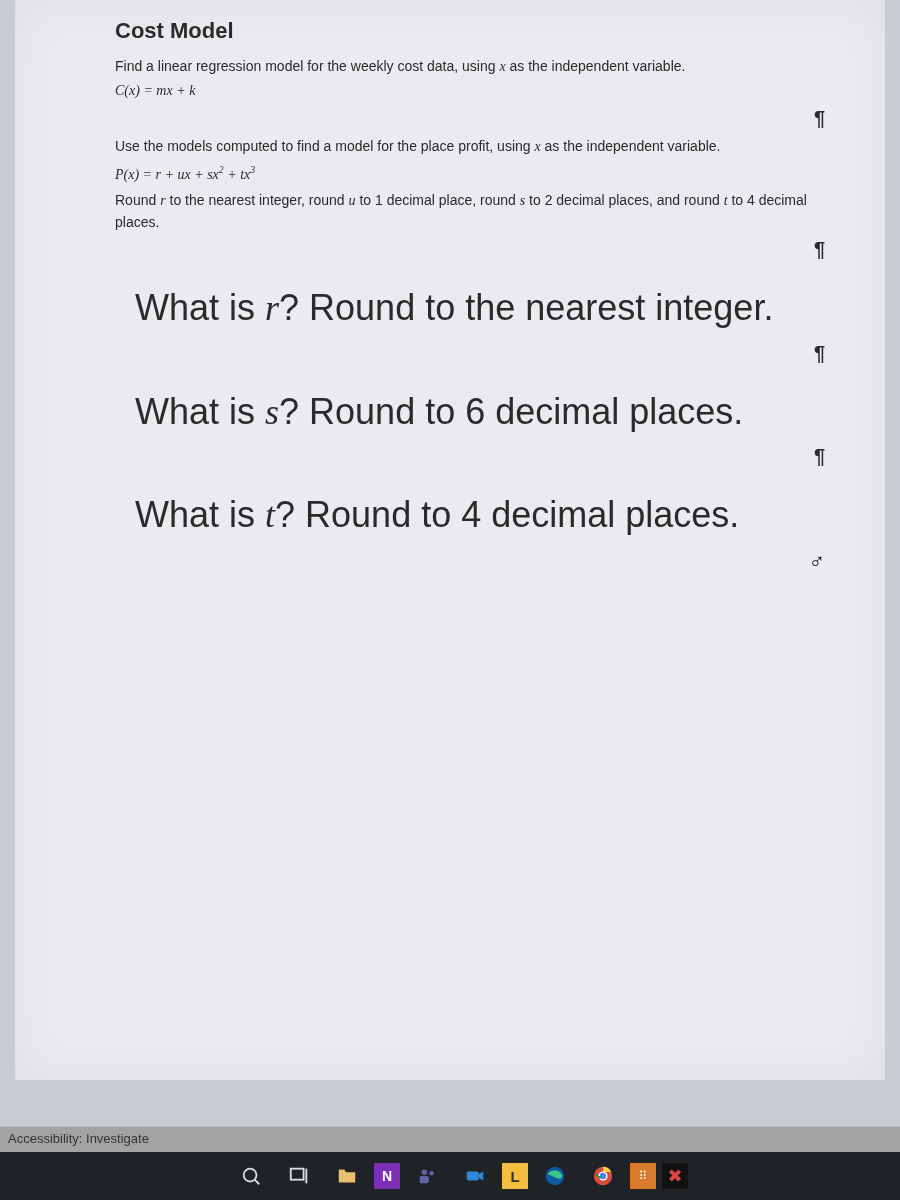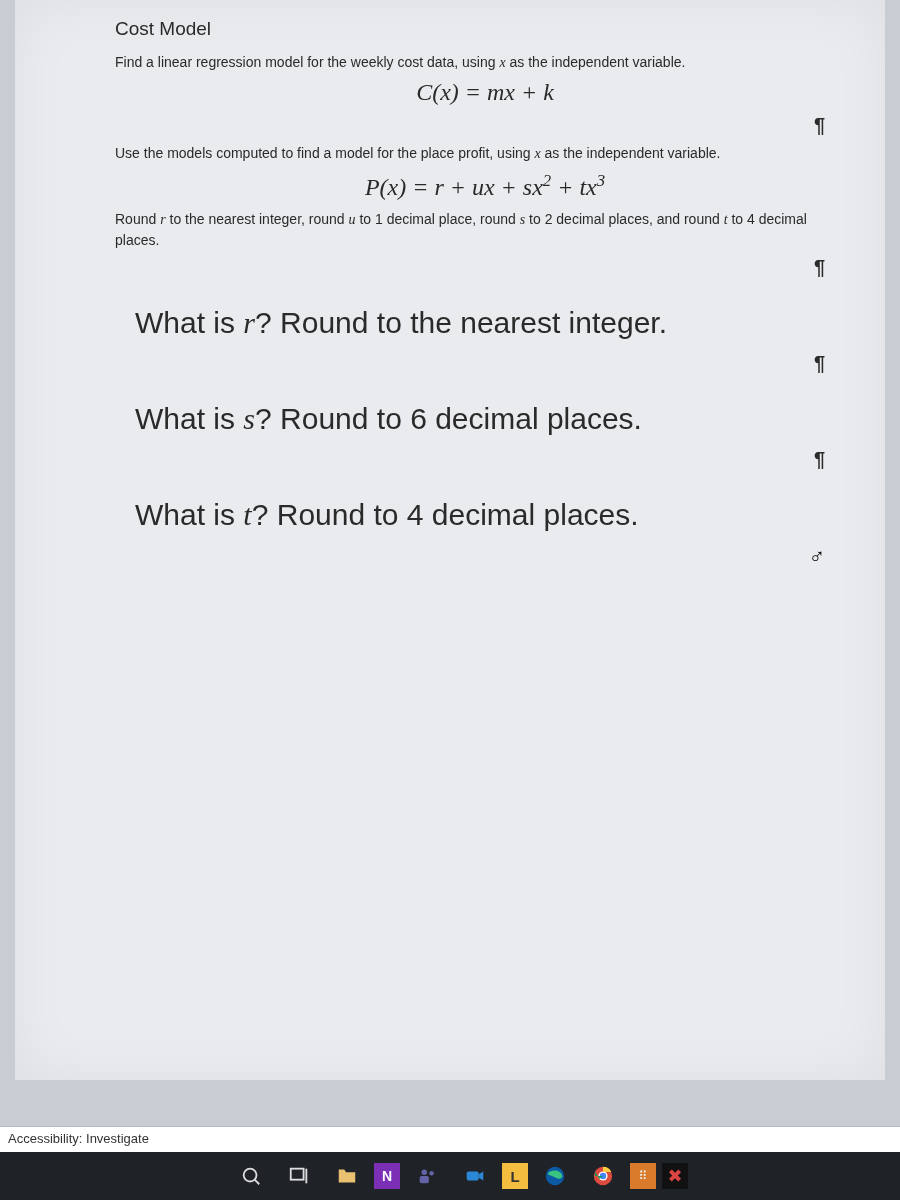--- a/index.html
+++ b/index.html
@@ -19,67 +19,66 @@
     margin: 0 0 0 15px;
     padding: 10px 0 20px 0;
     min-height: 1080px;
     position: relative;
     box-shadow: inset 0 0 60px rgba(0,0,0,0.05);
   }
   .content {
     padding: 0 30px 0 100px;
   }
   .heading {
-    font-size: 19px;
-    font-weight: 400;
+    font-size: 22px;
+    font-weight: 700;
     color: #2a2a2a;
     margin: 8px 0 12px 0;
   }
   .body-text {
     font-size: 14px;
     color: #2a2a2a;
     line-height: 1.45;
     margin: 6px 0;
   }
   .equation {
-    text-align: center;
-    font-size: 24px;
+    font-size: 14px;
     font-style: italic;
     font-family: "Cambria Math", "Times New Roman", serif;
     color: #2a2a2a;
     margin: 6px 0 8px 0;
   }
   .ital { font-style: italic; font-family: "Cambria Math","Times New Roman",serif; }
   .pilcrow {
     text-align: right;
     font-size: 20px;
     font-weight: bold;
     color: #2a2a2a;
     padding-right: 30px;
     margin: 4px 0;
   }
   .big-question {
-    font-size: 30px;
+    font-size: 36px;
     color: #2a2a2a;
     margin: 24px 0 10px 20px;
     line-height: 1.3;
   }
   .cursor-mark {
     text-align: right;
     font-size: 22px;
     padding-right: 30px;
     margin-top: 10px;
   }
   .status-bar {
     position: absolute;
     bottom: 48px;
     left: 0;
     width: 100%;
     height: 26px;
-    background: #ffffff;
+    background: #a3a3a3;
     border-top: 1px solid #b8bcc4;
     font-size: 13px;
     color: #333;
     padding: 4px 8px;
   }
   .taskbar {
     position: absolute;
     bottom: 0;
     left: 0;
     width: 100%;

